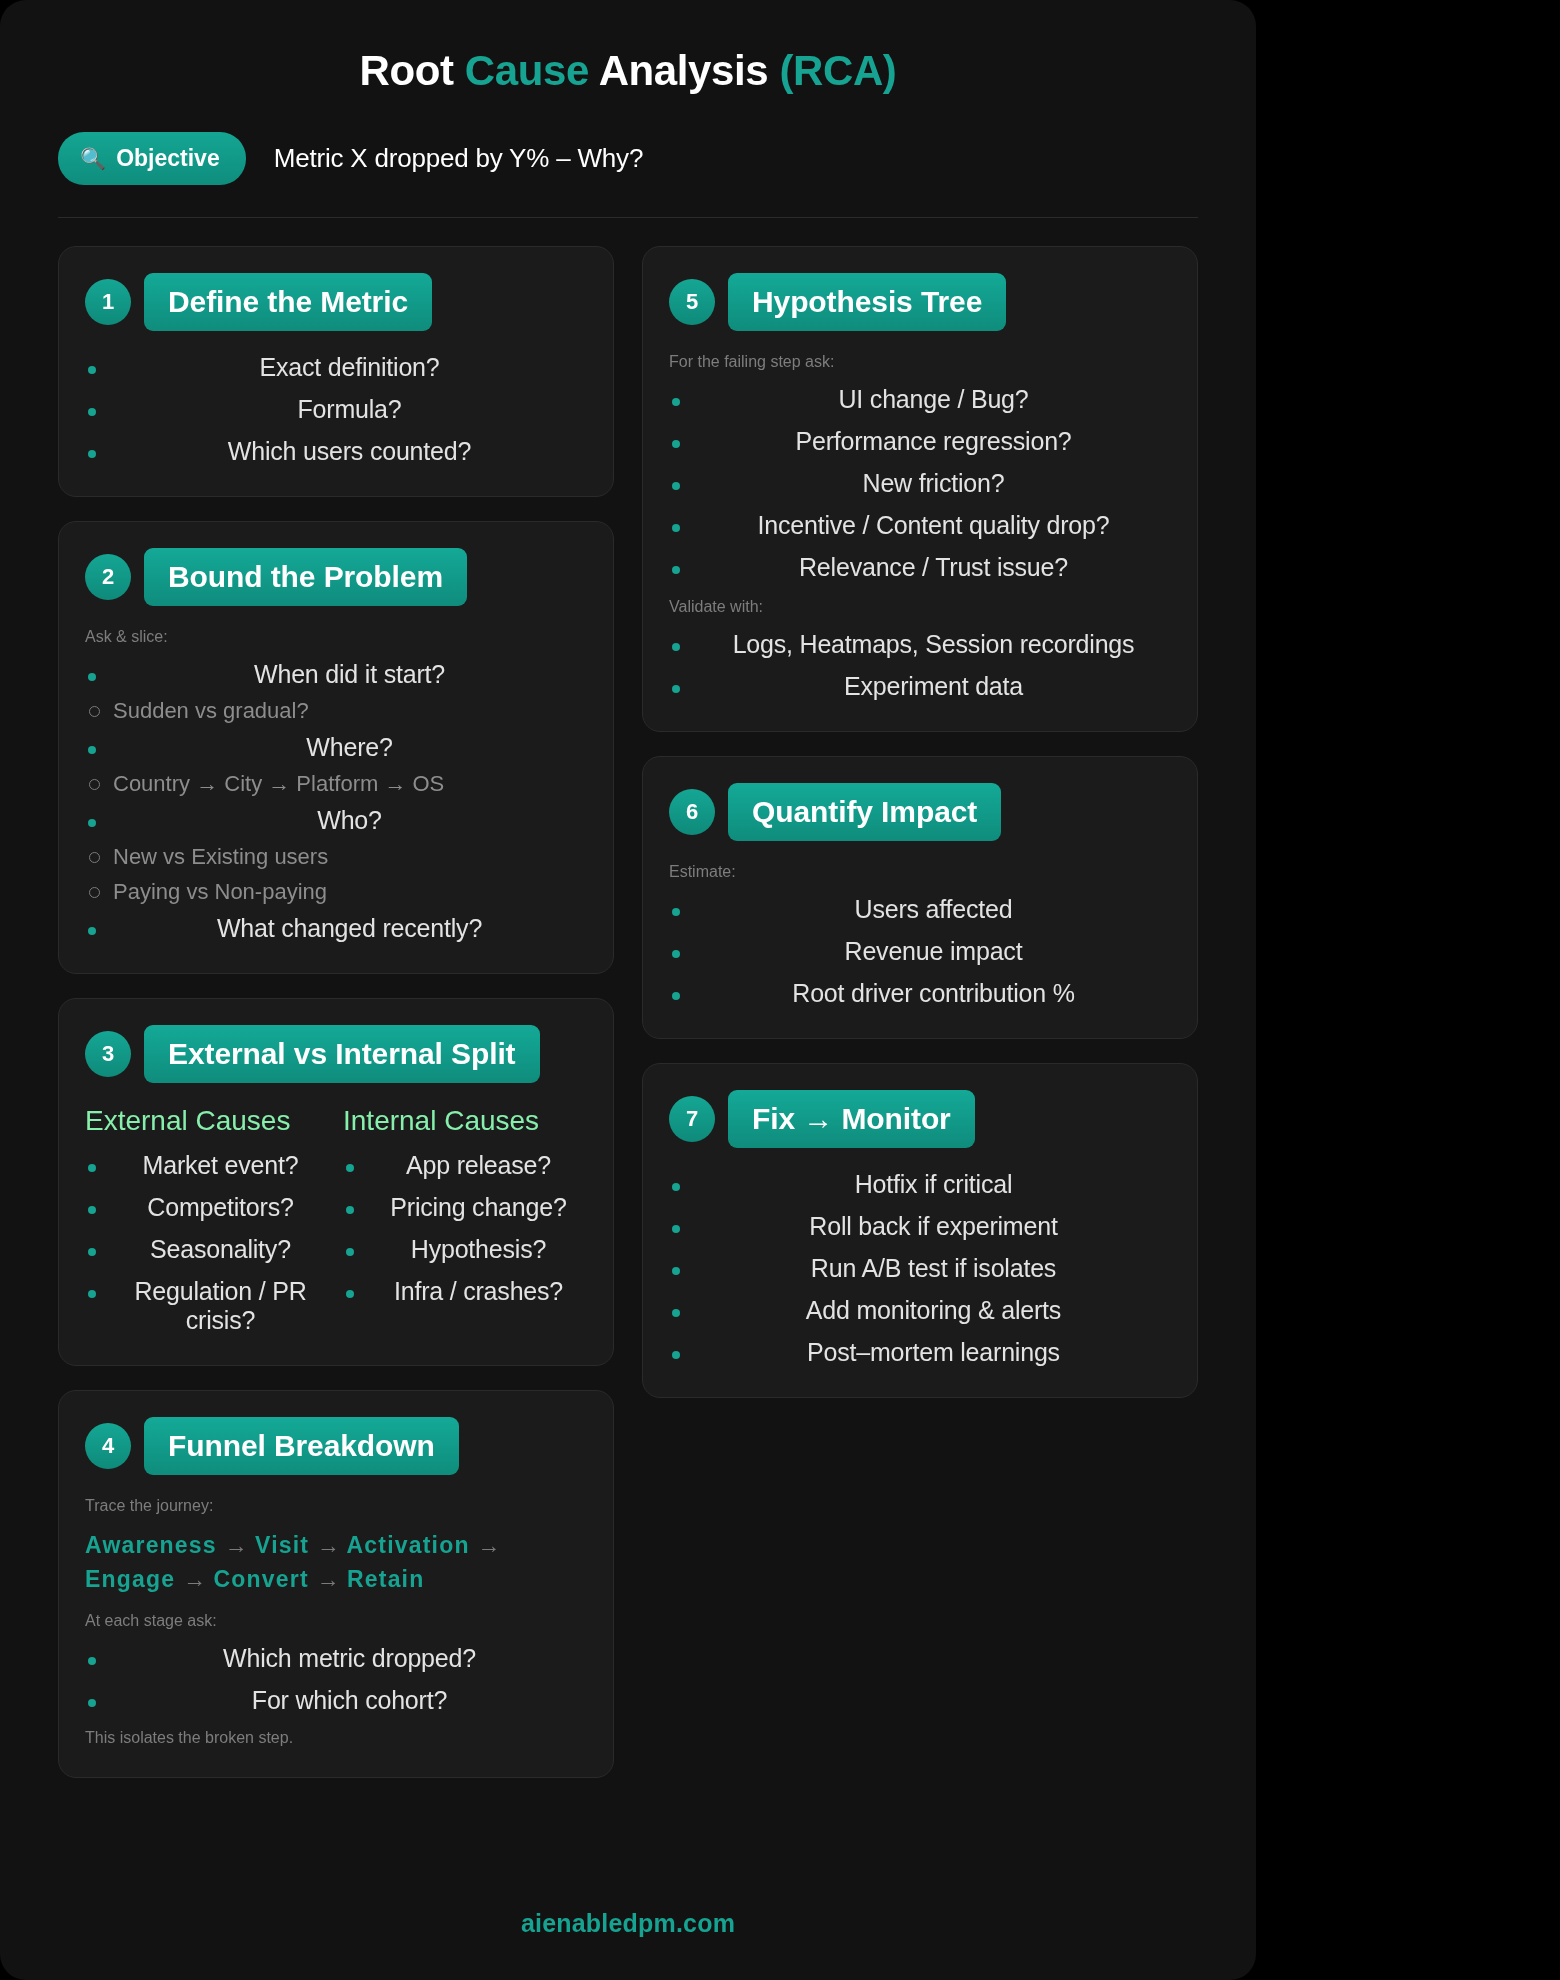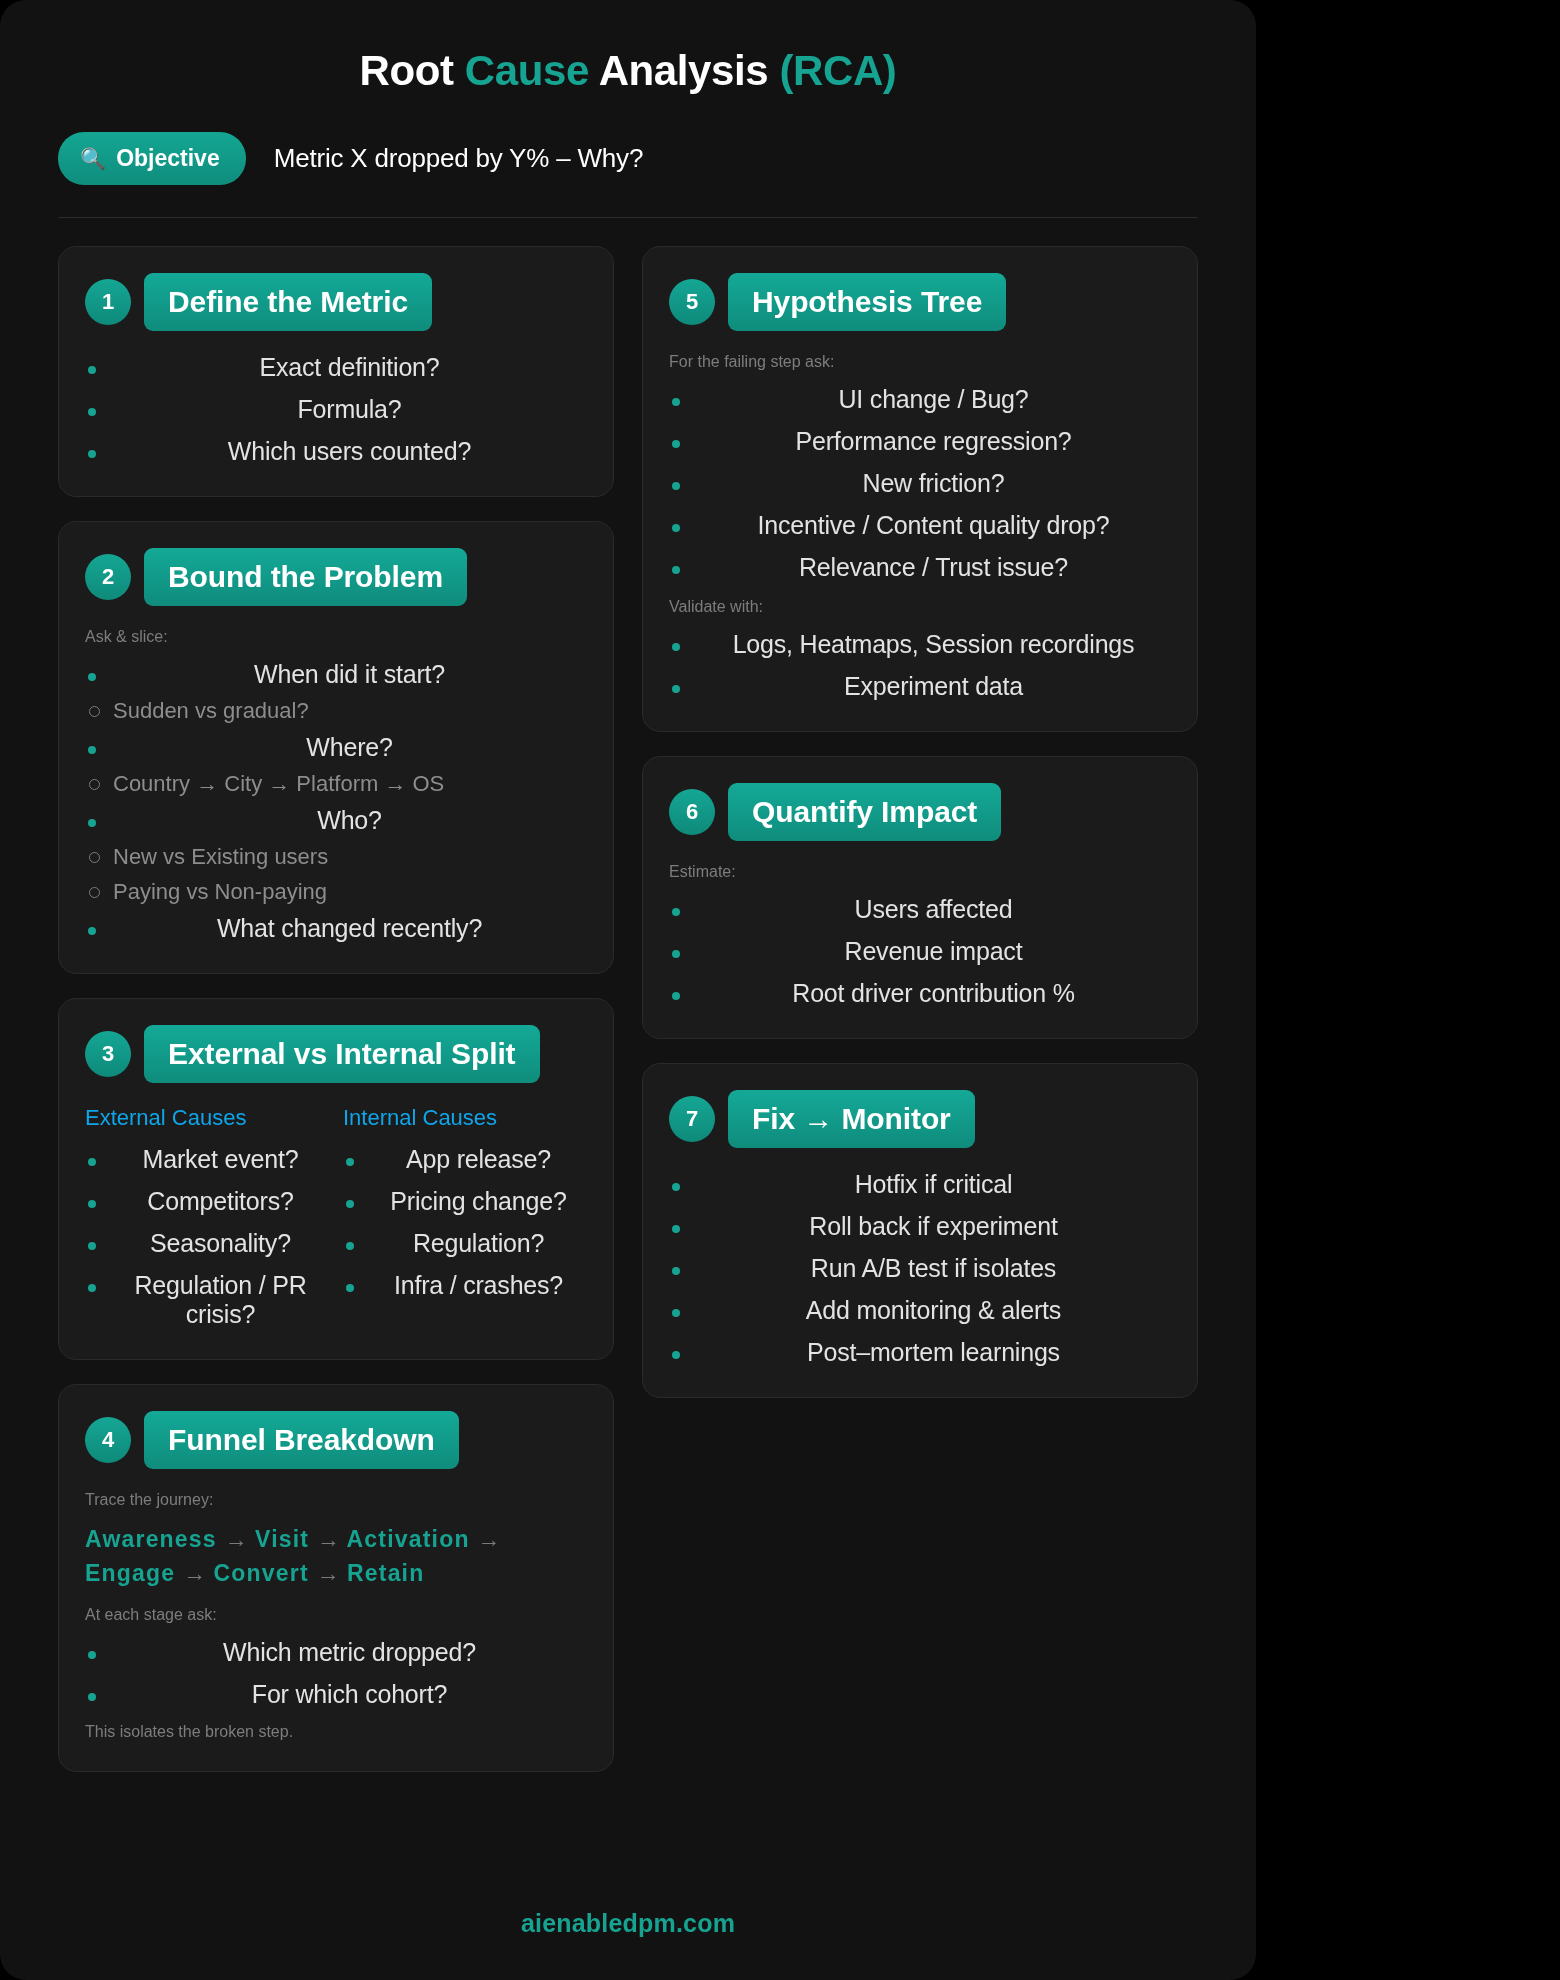--- a/index.html
+++ b/index.html
@@ -152,22 +152,22 @@
     left: 4px;
     top: 8px;
     width: 9px; height: 9px;
     border-radius: 50%;
     border: 1.6px solid #7b7b7b;
   }
 
   .two-col { display: flex; gap: 14px; }
   .two-col > div { flex: 1; }
   .col-head {
-    color: #0ea5e9;
-    font-size: 22px;
+    color: #86efac;
+    font-size: 28px;
     margin-bottom: 14px;
   }
 
   .funnel {
     color: #16a391;
     font-size: 23px;
     font-weight: bold;
     letter-spacing: 1.2px;
     line-height: 1.45;
     margin-bottom: 4px;
@@ -263,21 +263,21 @@
               <li>Competitors?</li>
               <li>Seasonality?</li>
               <li>Regulation / PR crisis?</li>
             </ul>
           </div>
           <div>
             <div class="col-head">Internal Causes</div>
             <ul class="bul">
               <li>App release?</li>
               <li>Pricing change?</li>
-              <li>Regulation?</li>
+              <li>Hypothesis?</li>
               <li>Infra / crashes?</li>
             </ul>
           </div>
         </div>
       </div>
 
       <div class="card">
         <div class="card-head">
           <div class="step-num">4</div>
           <div class="step-title">Funnel Breakdown</div>

